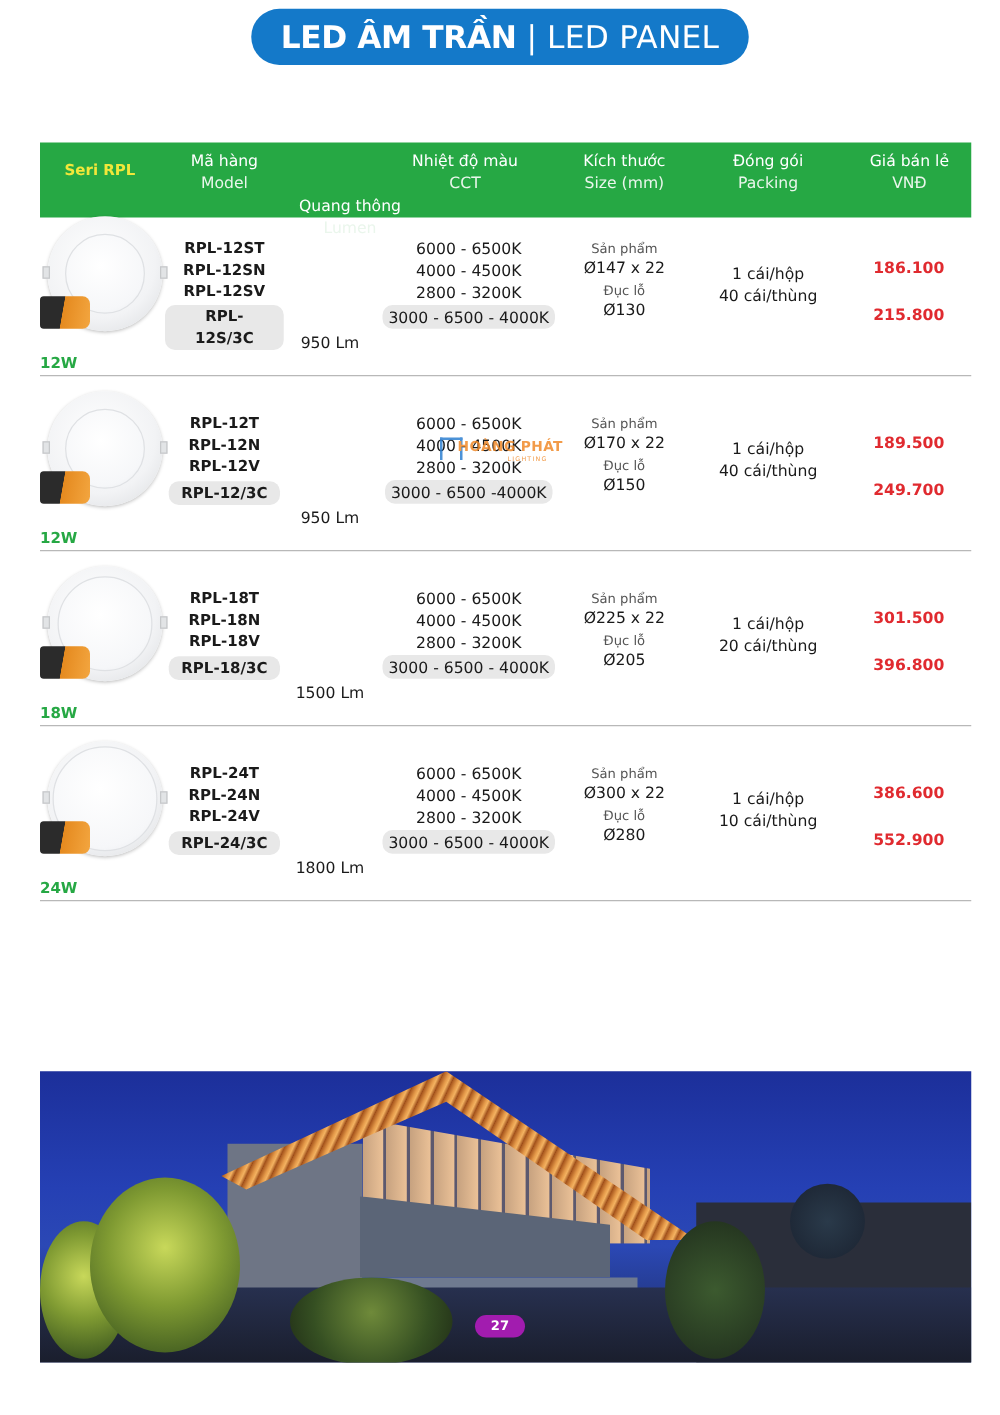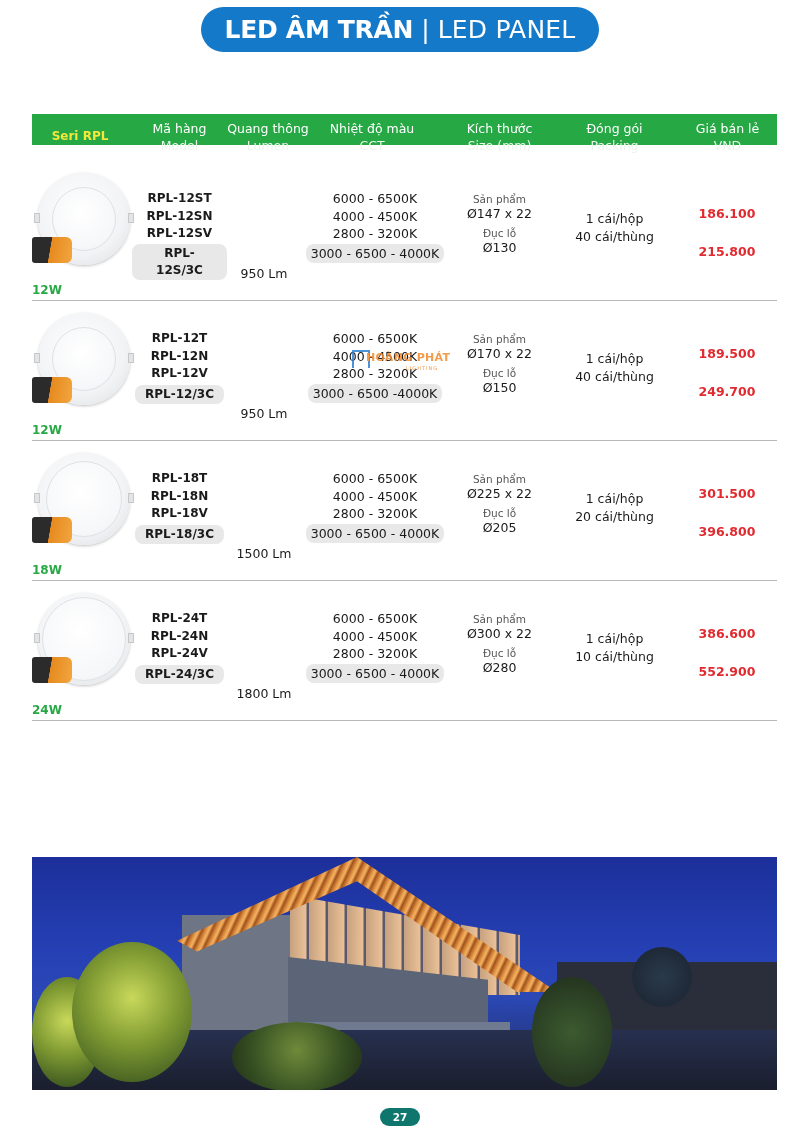--- a/index.html
+++ b/index.html
@@ -10,21 +10,21 @@
     position: absolute; left: 201px; top: 7px; width: 398px; height: 45px;
     background: #1479c9; border-radius: 23px;
     display: flex; align-items: center; justify-content: center;
     color: #fff; font-size: 25px; white-space: nowrap;
   }
   .title-pill .bold { font-weight: bold; letter-spacing: -0.3px; }
   .title-pill .sep { margin: 0 8px; font-weight: normal; }
   .title-pill .light { font-weight: normal; letter-spacing: 0.2px; }
 
   .table-header {
-    position: absolute; left: 32px; top: 114px; width: 745px; height: 31px;
+    position: absolute; left: 32px; top: 114px; width: 745px; height: 60px;
     background: #26a844; color: #fff;
   }
   .th { position: absolute; top: 6px; text-align: center; line-height: 17px; }
   .th .vn { font-weight: normal; font-size: 12.5px; display: block; }
   .th .en { font-size: 12.5px; display: block; font-weight: normal; color: #eaf6ec; }
   .th.series { top: 14px; color: #f2e73a; font-weight: bold; font-size: 12px; }
 
   .row { position: absolute; left: 32px; width: 745px; height: 140px; }
   .row .divider { position: absolute; left: 0; right: 0; bottom: 0; height: 1px; background: #b8b8b8; }
 
@@ -84,39 +84,39 @@
   .photo .wall { position: absolute; left: 150px; top: 58px; width: 108px; height: 170px; background: #6e7585; }
   .photo .lower { position: absolute; left: 258px; top: 165px; width: 220px; height: 58px; background: #6f7a90; }
   .photo .dark-building { position: absolute; right: 0; top: 105px; width: 220px; height: 128px; background: #2a2e3a; }
   .photo .tree { position: absolute; border-radius: 50%; background: radial-gradient(circle at 50% 40%, #c8d85a 0%, #7f9a32 45%, #2f4a1b 100%); }
   .photo .tree.t1 { left: 40px; top: 85px; width: 120px; height: 140px; }
   .photo .tree.t2 { left: 0; top: 120px; width: 70px; height: 110px; }
   .photo .tree.t3 { left: 200px; top: 165px; width: 130px; height: 70px; background: radial-gradient(circle at 50% 40%, #6f8a3a 0%, #354f22 60%, #1f2b16 100%); }
   .photo .tree.t4 { left: 500px; top: 120px; width: 80px; height: 110px; background: radial-gradient(circle, #3c5a2f 0%, #1f2d1c 100%); }
   .photo .tree.t5 { left: 600px; top: 90px; width: 60px; height: 60px; background: radial-gradient(circle, #2a3a4a 0%, #1a2230 100%); }
 
-  .page-num { position: absolute; left: 380px; top: 1108px; width: 40px; height: 18px; border-radius: 9px;
-    background: #0f766e; color: #fff; font-weight: bold; font-size: 10.5px; text-align: center; line-height: 18px; }
+  .page-num { position: absolute; left: 380px; top: 1052px; width: 40px; height: 18px; border-radius: 9px;
+    background: #a21caf; color: #fff; font-weight: bold; font-size: 10.5px; text-align: center; line-height: 18px; }
 </style>
 </head>
 <body>
 
 <div class="title-pill">
   <span class="bold">LED ÂM TRẦN</span>
   <span class="sep">|</span>
   <span class="light">LED PANEL</span>
 </div>
 
 <div class="table-header">
   <div class="th series" style="left:0;width:96px;">Seri RPL</div>
   <div class="th" style="left:100px;width:95px;">
     <span class="vn">Mã hàng</span>
     <span class="en">Model</span>
   </div>
-  <div class="th" style="left:188px;width:96px;">
+  <div class="th" style="left:200px;width:96px;margin-top:36px;">
     <span class="vn">Quang thông</span>
     <span class="en">Lumen</span>
   </div>
   <div class="th" style="left:280px;width:120px;">
     <span class="vn">Nhiệt độ màu</span>
     <span class="en">CCT</span>
   </div>
   <div class="th" style="left:420px;width:95px;">
     <span class="vn">Kích thước</span>
     <span class="en">Size (mm)</span>

